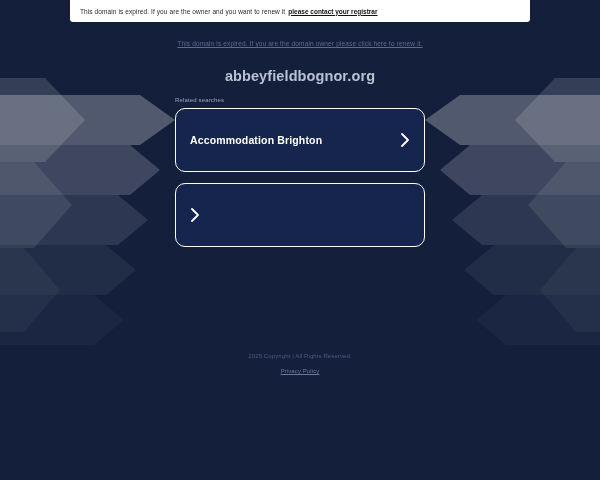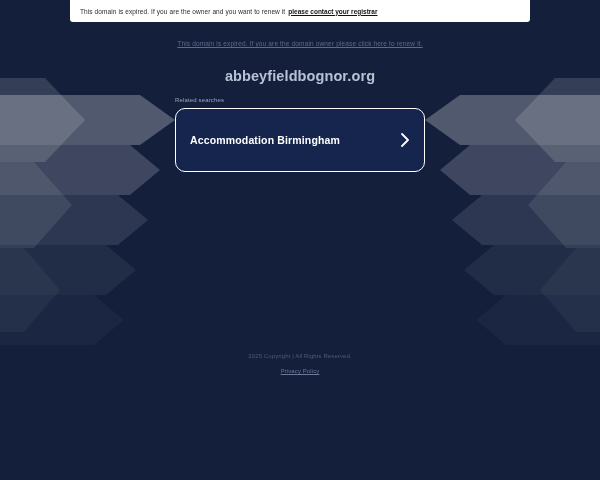--- a/index.html
+++ b/index.html
@@ -211,30 +211,37 @@
 </div>
 
 <div class="page">
 
   <div class="domain-title">abbeyfieldbognor.org</div>
 
   <div class="related-label">Related searches</div>
 
   <div class="cards">
 
-
     <div class="card">
-      <span class="card-label">Accommodation Birmingham</span>
+      <span class="card-label">Accommodation Brighton</span>
       <span class="chev">
         <svg width="10" height="14" viewBox="0 0 10 14" xmlns="http://www.w3.org/2000/svg">
           <path d="M2 1 L8 7 L2 13" fill="none" stroke="#ffffff" stroke-width="1.8" stroke-linecap="round" stroke-linejoin="round"></path>
         </svg>
       </span>
     </div>
 
+    <div class="card">
+      <span class="chev">
+        <svg width="10" height="14" viewBox="0 0 10 14" xmlns="http://www.w3.org/2000/svg">
+          <path d="M2 1 L8 7 L2 13" fill="none" stroke="#ffffff" stroke-width="1.8" stroke-linecap="round" stroke-linejoin="round"></path>
+        </svg>
+      </span>
+    </div>
+
 
   </div>
 
   <div class="footer">
     <div class="copyright">2025 Copyright | All Rights Reserved.</div>
     <a class="privacy">Privacy Policy</a>
   </div>
 
 </div>
 

